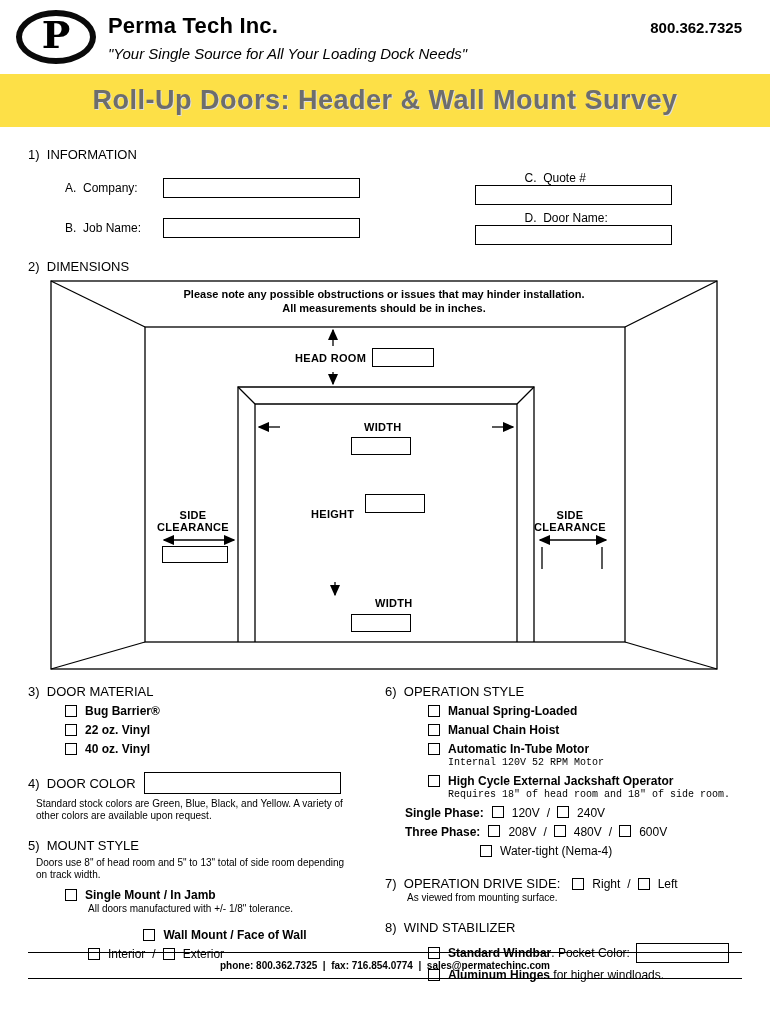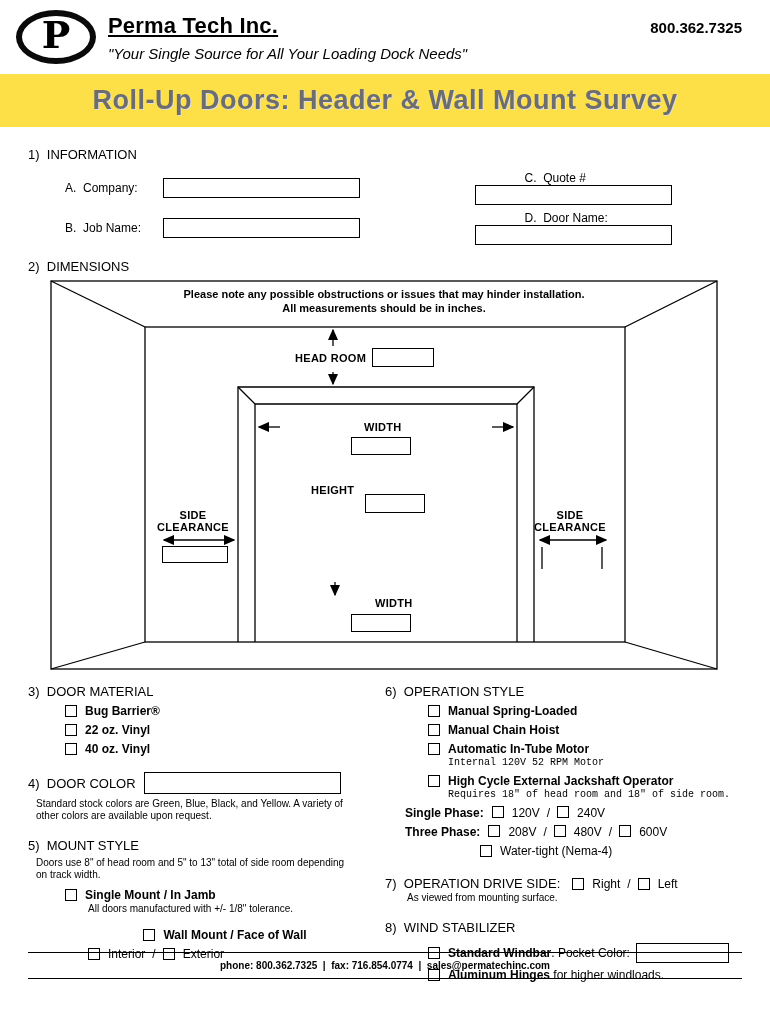--- a/index.html
+++ b/index.html
@@ -5,21 +5,21 @@
   * { box-sizing: border-box; margin: 0; padding: 0; }
   html, body { background: #ffffff; }
   body { font-family: "Liberation Sans", sans-serif; color: #000; }
   .page { position: relative; width: 770px; height: 1024px; background: #fff; overflow: hidden; margin: 0 auto; }
 
   
   .header { display: flex; align-items: flex-start; padding: 10px 28px 0 16px; }
   .logo { width: 80px; height: 54px; border: 6px solid #0a0a0a; border-radius: 50%; display: flex; align-items: center; justify-content: center; flex-shrink: 0; background: #fff; }
   .logo-p { font-family: "DejaVu Serif", serif; font-weight: bold; font-size: 38px; line-height: 1; transform: translateY(-2px); }
   .header-text { margin-left: 12px; flex: 1; }
-  .company-name { font-size: 22px; font-weight: bold; padding-top: 3px; letter-spacing: .2px; text-decoration: underline; }
+  .company-name { font-size: 22px; font-weight: bold; padding-top: 3px; letter-spacing: .2px; }
   .tagline { font-style: italic; font-size: 15px; margin-top: 6px; }
   .phone { font-size: 15px; font-weight: bold; margin-top: 9px; white-space: pre; }
 
   
   .banner { margin-top: 10px; background: #fde047; height: 53px; display: flex; align-items: center; justify-content: center; }
   .banner-title { font-size: 27px; font-weight: bold; color: #6d6d6d; letter-spacing: .5px; text-shadow: 1px 1px 0 #dedede; }
 
   .section-heading { font-size: 13px; white-space: pre; }
   .bold { font-weight: bold; }
   .slash { margin: 0 7px; }
@@ -146,21 +146,21 @@
         <line x1="285" y1="302" x2="285" y2="315" marker-end="url(#arr)"></line>
       </svg>
       <div class="dia-note">
         <div>Please note any possible obstructions or issues that may hinder installation.</div>
         <div>All measurements should be in inches.</div>
       </div>
       <div class="dia-label" style="left:245px;top:72px;">HEAD ROOM</div>
       <input class="text-box dia-box" style="left: 322px; top: 68px; width: 62px; height: 19px;">
       <div class="dia-label" style="left:314px;top:141px;">WIDTH</div>
       <input class="text-box dia-box" style="left: 301px; top: 157px; width: 60px; height: 18px;">
-      <div class="dia-label" style="left:261px;top:204px;">HEIGHT</div>
+      <div class="dia-label" style="left:261px;top:228px;">HEIGHT</div>
       <input class="text-box dia-box" style="left: 315px; top: 214px; width: 60px; height: 19px;">
       <div class="dia-label center2" style="left:98px;top:229px;width:90px;">
         <div>SIDE</div>
         <div>CLEARANCE</div>
       </div>
       <input class="text-box dia-box" style="left: 112px; top: 266px; width: 66px; height: 17px;">
       <div class="dia-label center2" style="left:475px;top:229px;width:90px;">
         <div>SIDE</div>
         <div>CLEARANCE</div>
       </div>

